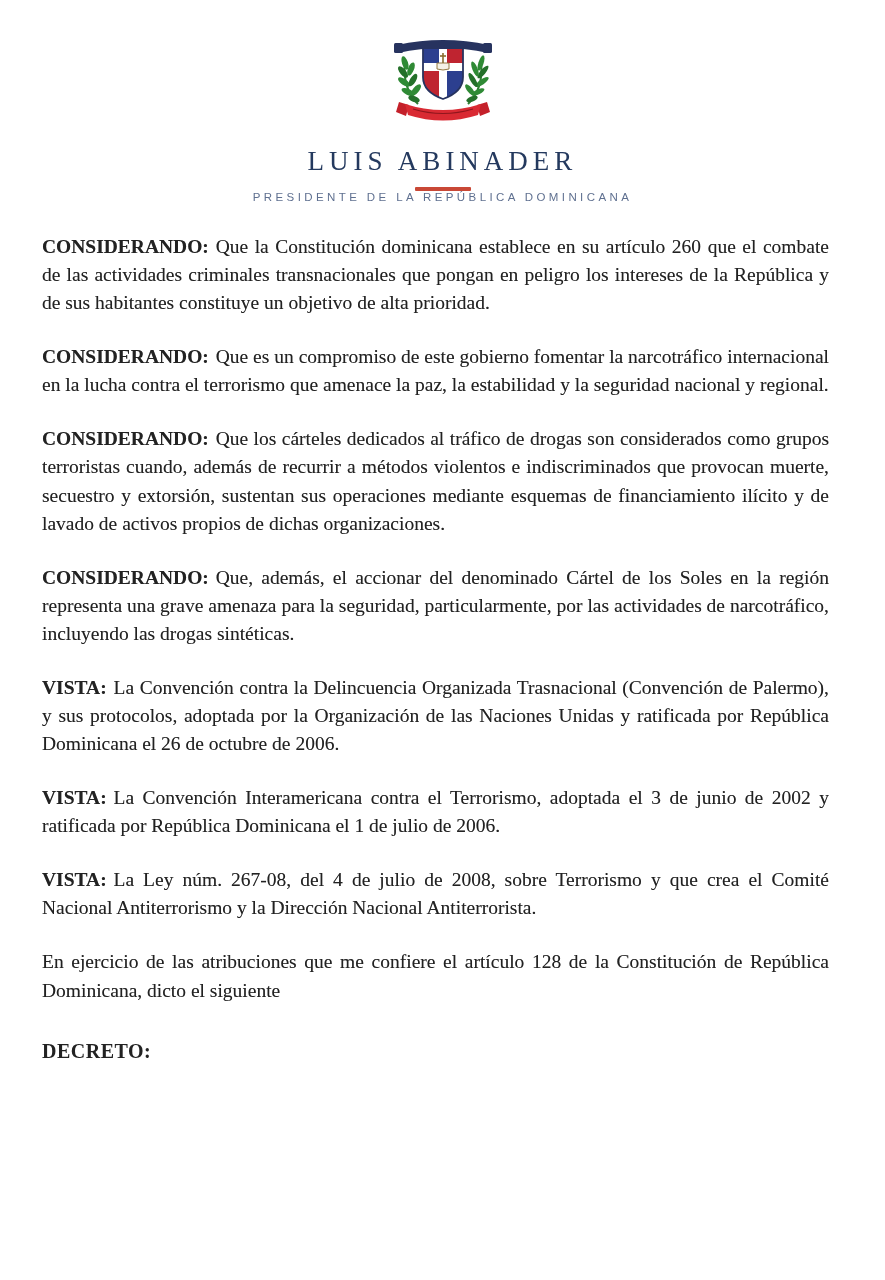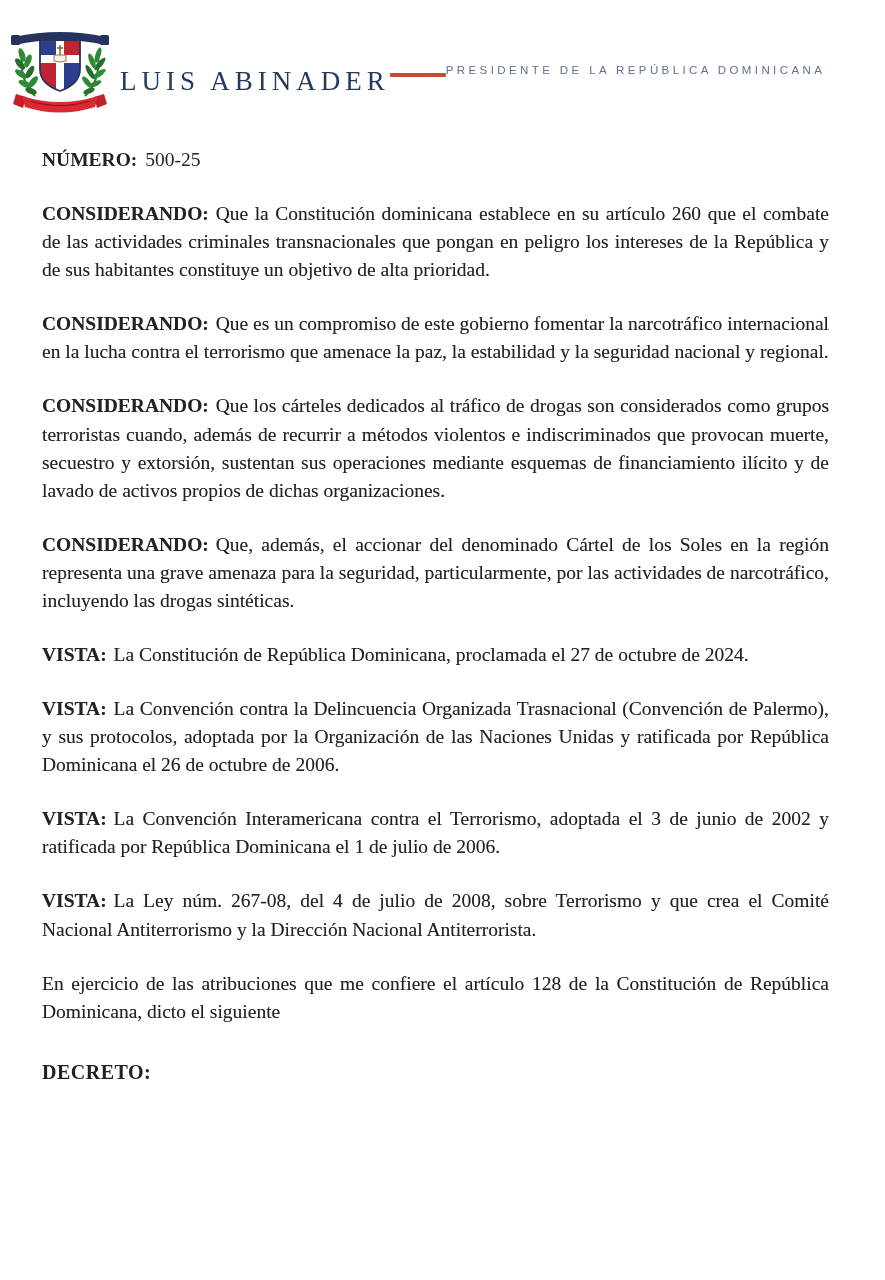--- a/index.html
+++ b/index.html
@@ -11,22 +11,23 @@
     background: #ffffff;
     overflow: hidden;
     display: flex;
     flex-direction: column;
     font-family: "Liberation Serif", serif;
     color: #222222;
   }
   
   .doc-header {
     display: flex;
+    flex-direction: column;
     align-items: center;
-    padding-top: 24px;
+    padding-top: 32px;
     text-align: right;
   }
   .crest { width: 120px; height: 92px; }
   .president-name {
     margin-top: 22px;
     font-family: "Liberation Serif", serif;
     font-size: 27px;
     letter-spacing: 5px;
     color: #24395e;
     font-weight: 400;
@@ -122,31 +123,29 @@
       <path d="M30,77 Q60,86 90,77" stroke="#8f161d" stroke-width="1.2" fill="none"></path>
     </svg>
 
     <div class="president-name">LUIS ABINADER</div>
     <div class="red-rule"></div>
     <div class="president-title">PRESIDENTE DE LA REPÚBLICA DOMINICANA</div>
   </div>
 
   <div class="doc-body">
 
-    <p class="doc-number"><b>NÚMERO:</b><span>500-25</span></p>
 
     <p class="para"><b class="plead">CONSIDERANDO:</b><span>Que la Constitución dominicana establece en su artículo 260 que el combate de las actividades criminales transnacionales que pongan en peligro los intereses de la República y de sus habitantes constituye un objetivo de alta prioridad.</span></p>
 
     <p class="para"><b class="plead">CONSIDERANDO:</b><span>Que es un compromiso de este gobierno fomentar la narcotráfico internacional en la lucha contra el terrorismo que amenace la paz, la estabilidad y la seguridad nacional y regional.</span></p>
 
     <p class="para"><b class="plead">CONSIDERANDO:</b><span>Que los cárteles dedicados al tráfico de drogas son considerados como grupos terroristas cuando, además de recurrir a métodos violentos e indiscriminados que provocan muerte, secuestro y extorsión, sustentan sus operaciones mediante esquemas de financiamiento ilícito y de lavado de activos propios de dichas organizaciones.</span></p>
 
     <p class="para"><b class="plead">CONSIDERANDO:</b><span>Que, además, el accionar del denominado Cártel de los Soles en la región representa una grave amenaza para la seguridad, particularmente, por las actividades de narcotráfico, incluyendo las drogas sintéticas.</span></p>
 
-    <p class="para"><b class="plead">VISTA:</b><span>La Constitución de República Dominicana, proclamada el 27 de octubre de 2024.</span></p>
 
     <p class="para"><b class="plead">VISTA:</b><span>La Convención contra la Delincuencia Organizada Trasnacional (Convención de Palermo), y sus protocolos, adoptada por la Organización de las Naciones Unidas y ratificada por República Dominicana el 26 de octubre de 2006.</span></p>
 
     <p class="para"><b class="plead">VISTA:</b><span>La Convención Interamericana contra el Terrorismo, adoptada el 3 de junio de 2002 y ratificada por República Dominicana el 1 de julio de 2006.</span></p>
 
     <p class="para"><b class="plead">VISTA:</b><span>La Ley núm. 267-08, del 4 de julio de 2008, sobre Terrorismo y que crea el Comité Nacional Antiterrorismo y la Dirección Nacional Antiterrorista.</span></p>
 
 
     <p class="para"><b class="plead"></b><span>En ejercicio de las atribuciones que me confiere el artículo 128 de la Constitución de República Dominicana, dicto el siguiente</span></p>
 

